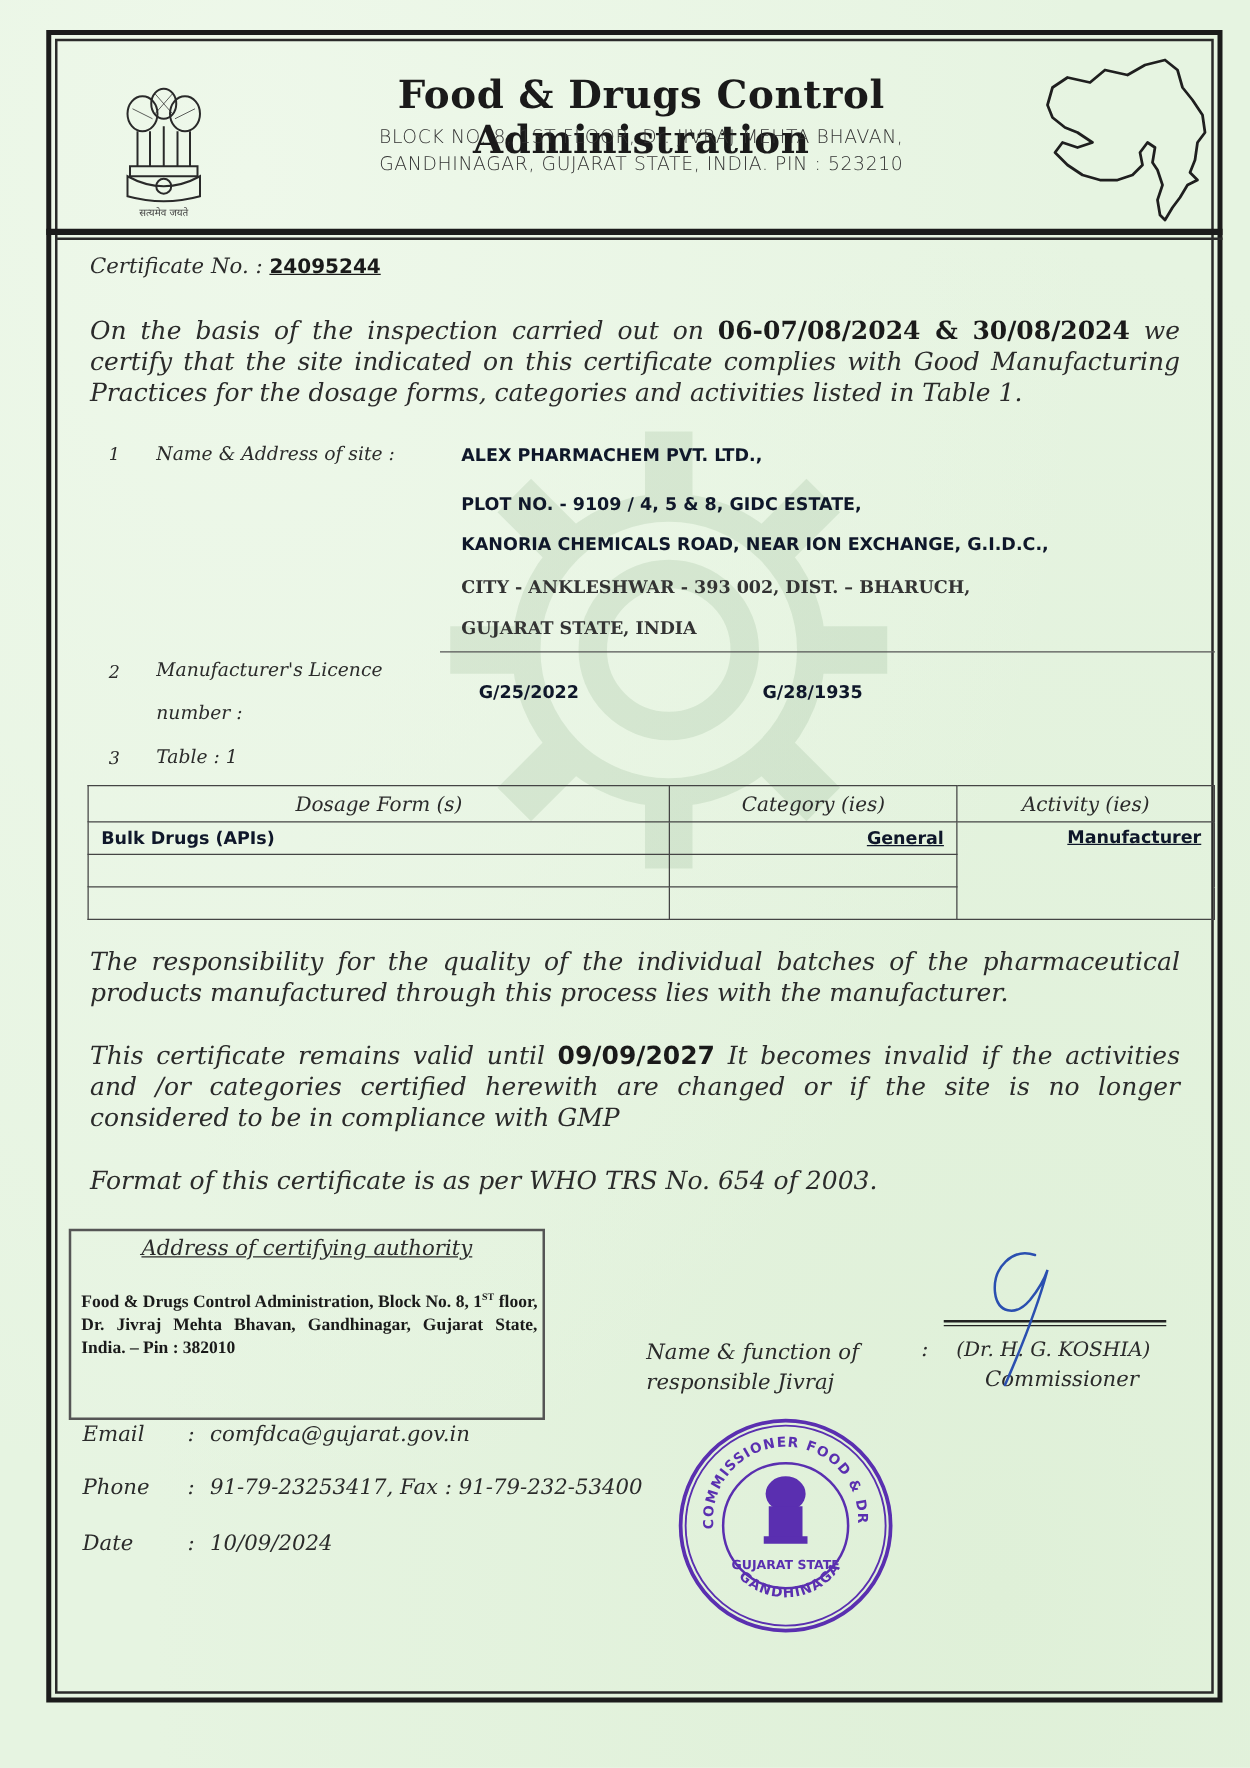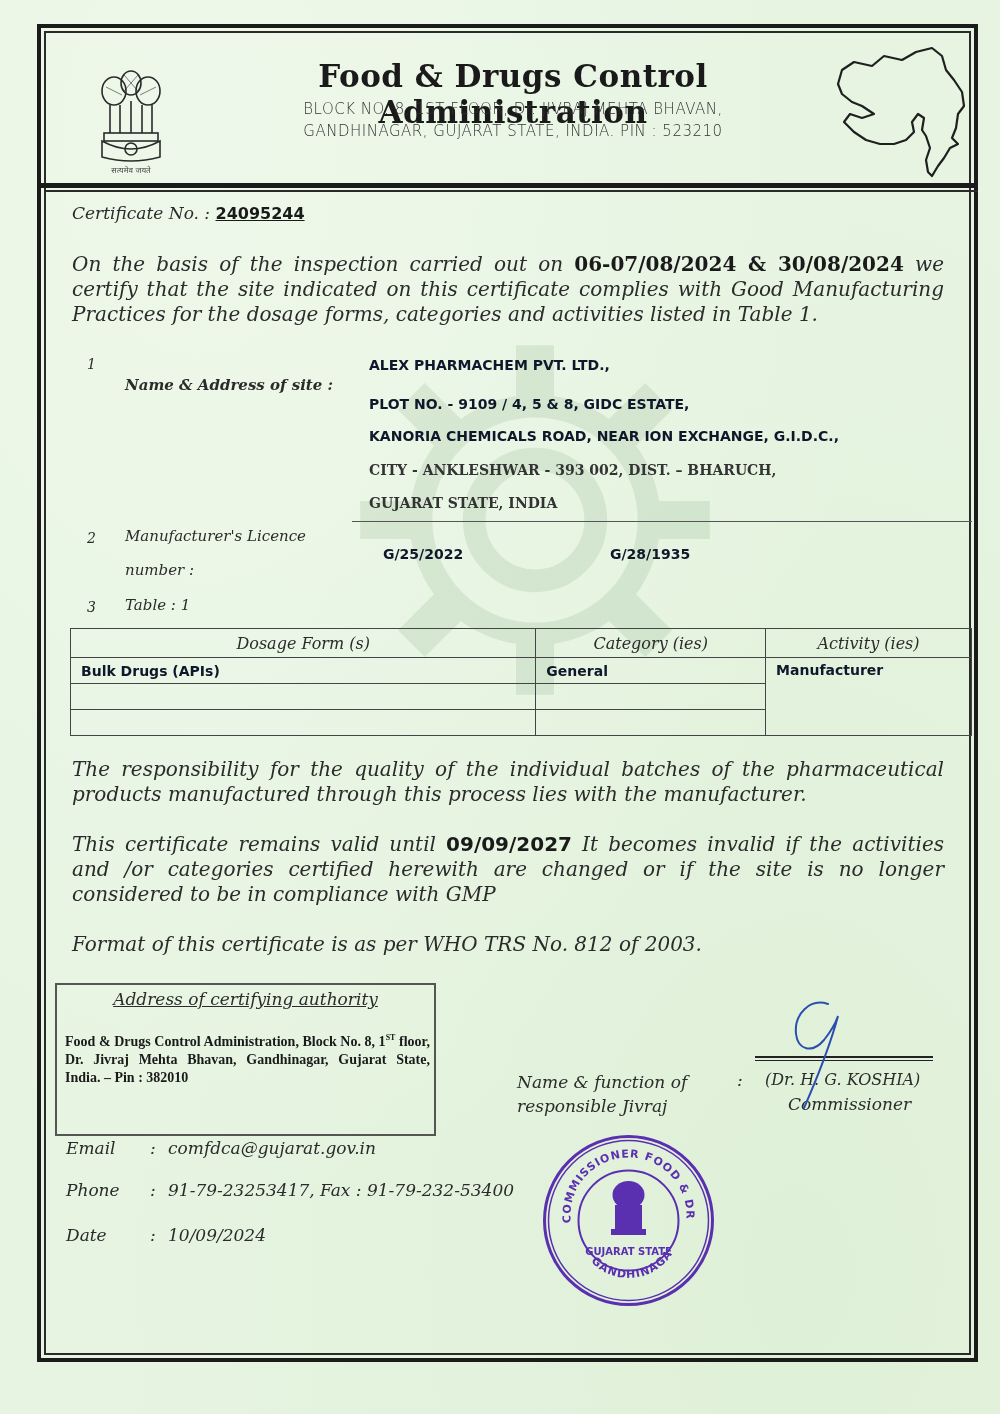--- a/index.html
+++ b/index.html
@@ -63,21 +63,21 @@
   .row-num { position:absolute; left:87px; font-size:14px; }
   .row-label { position:absolute; left:125px; font-size:15px; }
   .addr-line { position:absolute; left:369px; font-size:14px; }
   .addr-line.serif { font-family:"DejaVu Serif", serif; font-weight:bold; color:#333; }
   .site-rule { position:absolute; left:352px; top:521px; width:620px; height:1px; background:#555; }
   .lic { position:absolute; top:546px; font-size:14px; }
 
   .tbl { position:absolute; left:70px; top:628px; width:902px; border-collapse:collapse; }
   .tbl td, .tbl th { border:1px solid #444; height:26px; font-size:14px; padding:2px 10px; }
   .tbl th { font-family:"DejaVu Serif", serif; font-style:italic; font-weight:normal; font-size:16px; color:#2b2b2b; height:29px; }
-  .tbl td.c { text-align:left; }
+  .tbl td.c { text-align:right;text-decoration:underline; }
 
   .auth-box {
     position:absolute; left:55px; top:983px; width:381px; height:153px;
     border:2px solid #555;
   }
   .auth-title { position:absolute; left:0; top:4px; width:100%; text-align:center; font-size:17px; text-decoration:underline; }
   .auth-body { position:absolute; left:8px; top:44px; width:365px; font-family:"Liberation Serif", serif; font-weight:bold; font-size:14px; line-height:18px; text-align:justify; color:#1a1a1a; }
   .auth-body sup { font-size:8px; }
 
   .contact { position:absolute; left:66px; font-size:17px; }
@@ -148,21 +148,21 @@
 
 <div class="cert-no it">
   <span>Certificate No. : </span><span class="val">24095244</span>
 </div>
 
 <div class="para p1 it">
   <span>On the basis of the inspection carried out on </span><span class="bold">06-07/08/2024 &amp; 30/08/2024</span><span> we certify that the site indicated on this certificate complies with Good Manufacturing Practices for the dosage forms, categories and activities listed in Table 1.</span>
 </div>
 
 <div class="row-num it" style="top:356px;">1</div>
-<div class="row-label it" style="top:376px;font-weight:bold;">Name &amp; Address of site :</div>
+<div class="row-label it" style="top:354px;">Name &amp; Address of site :</div>
 <div class="addr-line sans-b" style="top:357px;">ALEX PHARMACHEM PVT. LTD.,</div>
 <div class="addr-line sans-b" style="top:396px;">PLOT NO. - 9109 / 4, 5 &amp; 8, GIDC ESTATE,</div>
 <div class="addr-line sans-b" style="top:428px;">KANORIA CHEMICALS ROAD, NEAR ION EXCHANGE, G.I.D.C.,</div>
 <div class="addr-line serif" style="top:462px;">CITY - ANKLESHWAR - 393 002, DIST. – BHARUCH,</div>
 <div class="addr-line serif" style="top:495px;">GUJARAT STATE, INDIA</div>
 <div class="site-rule"></div>
 
 <div class="row-num it" style="top:530px;">2</div>
 <div class="row-label it" style="top:527px;">Manufacturer's   Licence</div>
 <div class="row-label it" style="top:561px;">number :</div>
@@ -199,21 +199,21 @@
   </tr>
 </tbody>
   </table>
 
 <div class="para p2 it">The responsibility for the quality of the individual batches of the pharmaceutical products manufactured through this process lies with the manufacturer.</div>
 
 <div class="para p3 it">
   <span>This certificate remains valid until </span><span class="bold">09/09/2027</span><span> It becomes invalid if the activities and /or categories certified herewith are changed or if the site is no longer considered to be in compliance with GMP</span>
 </div>
 
-<div class="para p4 it">Format of this certificate is as per WHO TRS No. 812 of 2003.</div>
+<div class="para p4 it">Format of this certificate is as per WHO TRS No. 654 of 2003.</div>
 
 <div class="auth-box">
   <div class="auth-title it">Address of certifying authority</div>
   <div class="auth-body">
     <span>Food &amp; Drugs Control Administration, Block No. 8, 1</span><sup>ST</sup><span> floor, Dr. Jivraj Mehta Bhavan, Gandhinagar, Gujarat State, India. – Pin : 382010</span>
   </div>
 </div>
 
 <div class="contact it" style="top:1138px;">
   <span class="lbl">Email</span><span class="colon">:</span><span>comfdca@gujarat.gov.in</span>

